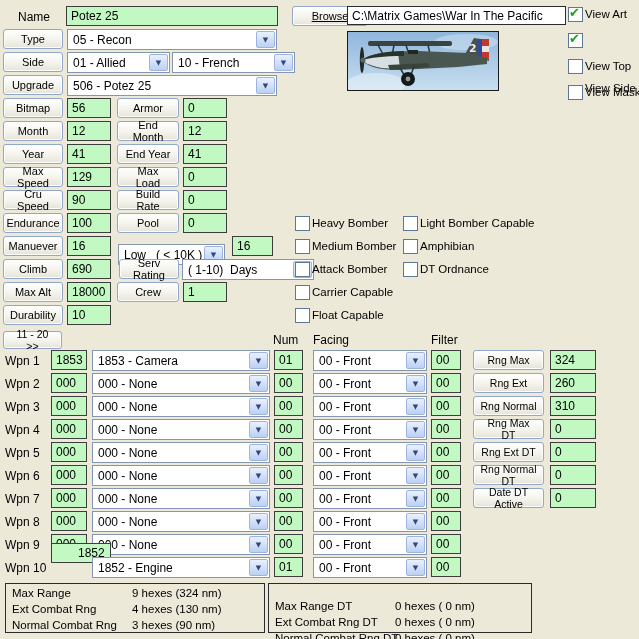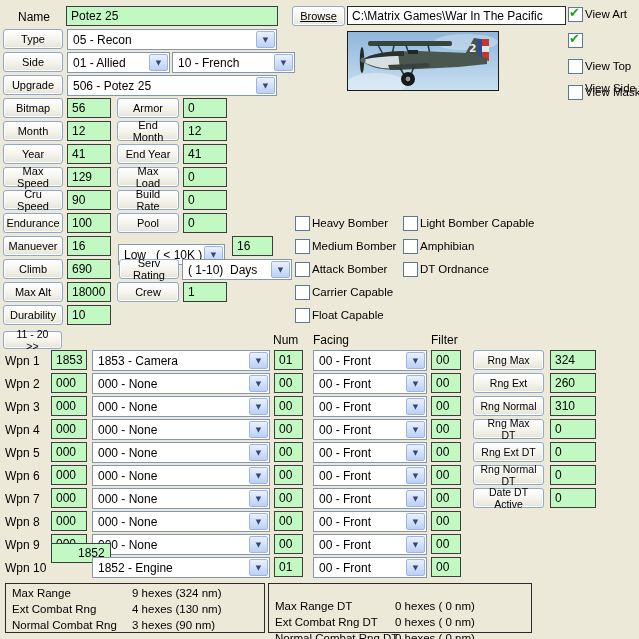--- a/index.html
+++ b/index.html
@@ -36,21 +36,21 @@
   .totrow .lab{position:absolute;left:6px;white-space:nowrap;}
   .totrow .val{position:absolute;white-space:nowrap;}
 </style>
 </head>
 <body>
 
 <div id="app">
 
   <div class="hdr" style="left:18px;top:10px;">Name</div>
   <div class="gfield" style="left:66px;top:6px;width:212px;">Potez 25</div>
-  <button class="btn" style="left:292px;top:6px;width:53px;text-decoration:underline;">Browse</button>
+  <button class="btn" style="left:292px;top:6px;width:76px;text-decoration:underline;">Browse</button>
   <div class="wfield" style="left:347px;top:6px;width:219px;">C:\Matrix Games\War In The Pacific</div>
 
   <div class="check on" style="left:568px;top:7px;">
       <span class="mk">✔</span>
     </div>
   <div class="clabel" style="left:585px;top:6px;">View Art</div>
   <div class="check on" style="left:568px;top:33px;">
       <span class="mk">✔</span>
     </div>
   <div class="clabel" style="left:585px;top:32px;margin-top:48px;">View Side</div>
@@ -153,21 +153,21 @@
   <button class="btn" style="left:117px;top:213px;width:62px;">Pool</button>
   <div class="gfield" style="left:183px;top:213px;width:44px;">0</div>
 
   <div class="combo" style="left:118px;top:244px;width:107px;">
     <span class="txt">Low   ( &lt; 10K )</span>
       <span class="ar">▼</span>
   </div>
   <div class="gfield" style="left:232px;top:236px;width:41px;">16</div>
 
   <button class="btn" style="left:119px;top:259px;width:60px;">Serv Rating</button>
-  <div class="combo" style="left:182px;top:259px;width:110px;">
+  <div class="combo" style="left:182px;top:259px;width:132px;">
     <span class="txt">( 1-10)  Days</span>
       <span class="ar">▼</span>
   </div>
 
   <button class="btn" style="left:117px;top:282px;width:62px;">Crew</button>
   <div class="gfield" style="left:183px;top:282px;width:44px;">1</div>
 
   <div class="check" style="left:295px;top:216px;"></div>
   <div class="clabel" style="left:312px;top:215px;">Heavy Bomber</div>
   <div class="check" style="left:295px;top:239px;"></div>

